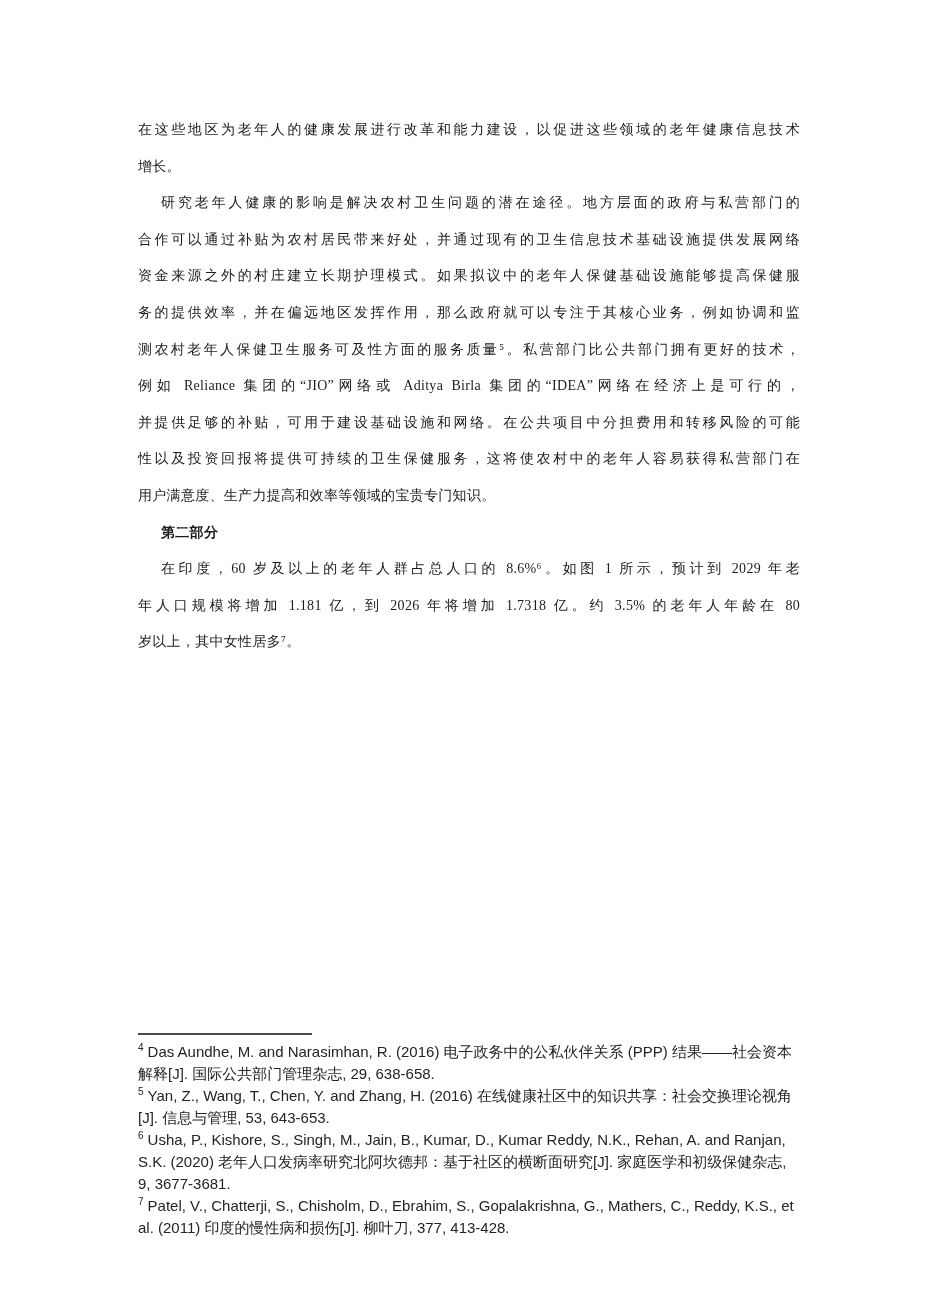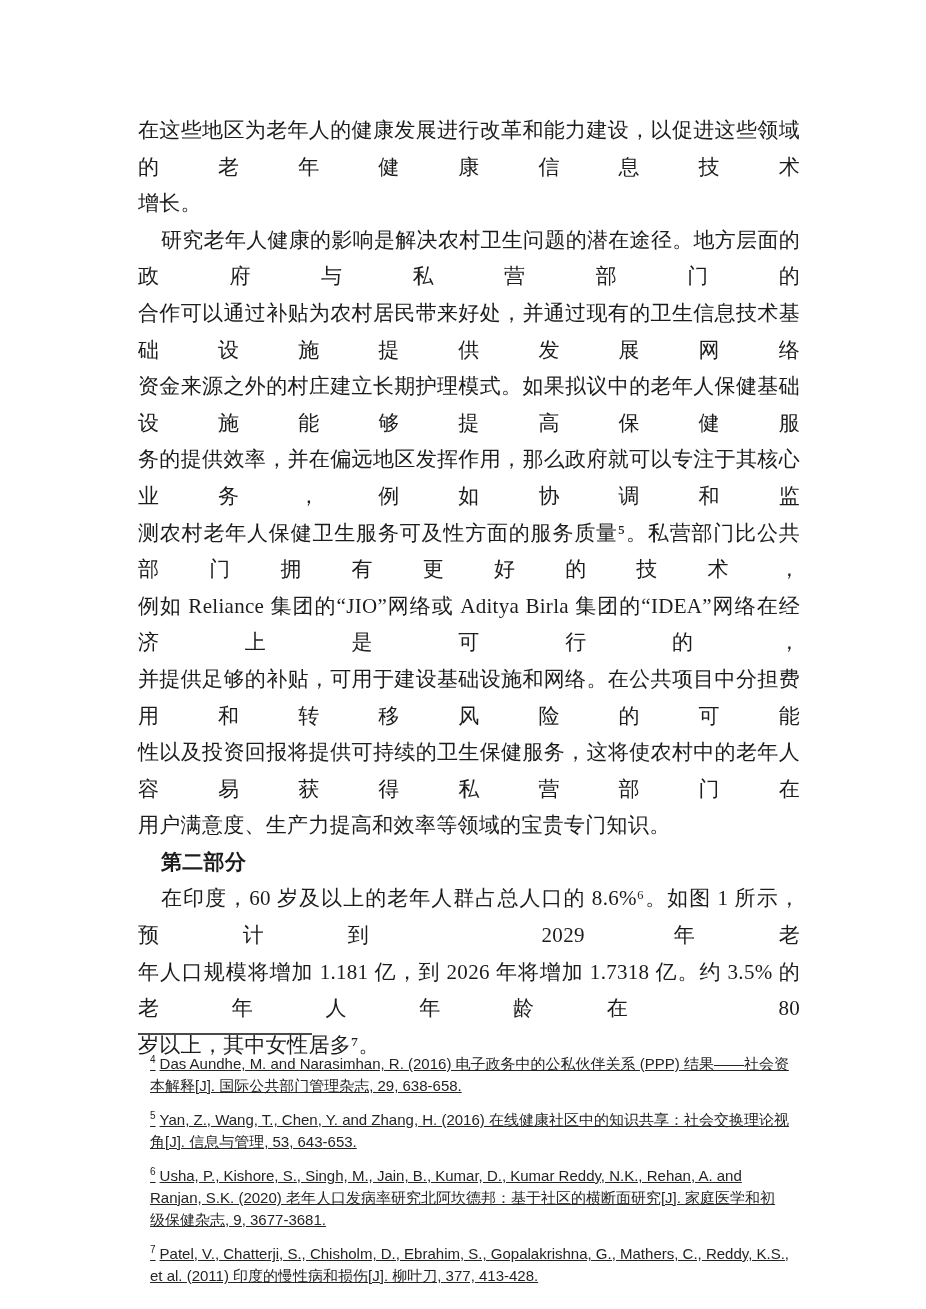--- a/index.html
+++ b/index.html
@@ -9,21 +9,21 @@
     height:1309px;
     background:#ffffff;
     overflow:hidden;
     font-family:"Liberation Serif","DejaVu Serif",serif;
   }
   .body-text{
     position:absolute;
     left:138px;
     top:112px;
     width:662px;
-    font-size:21px;
+    font-size:14px;
     line-height:36.6px;
     color:#1c1c1c;
     letter-spacing:0.3px;
   }
   .bline{text-align:justify;}
   .bline.just{text-align-last:justify;}
   .bline.endline{text-align:right;text-align-last:left;}
   .bline.indent{text-indent:23px;}
   .bline.heading{
     font-weight:bold;
@@ -43,21 +43,21 @@
     position:absolute;
     left:138px;
     top:1041px;
     width:664px;
     font-family:"Liberation Sans","DejaVu Sans",sans-serif;
     font-size:15px;
     line-height:22px;
     color:#242424;
     text-align:left;
   }
-  .fn{margin:12px;text-decoration:underline;}
+  .fn{margin:0;}
   .fn .fn-marker{
     font-size:10px;
     vertical-align:super;
     line-height:0;
     margin-right:4px;
   }
 </style>
 </head>
 <body>
 

